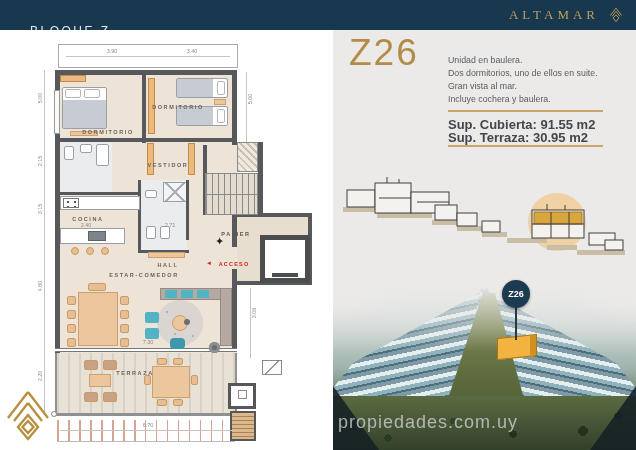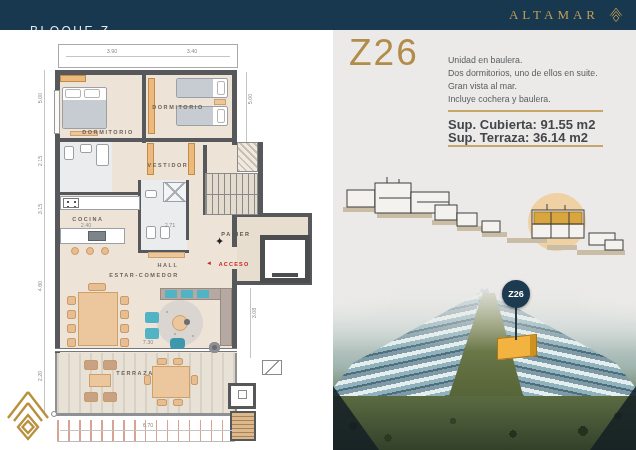--- a/index.html
+++ b/index.html
@@ -281,21 +281,21 @@
   <div id="panel">
     <div id="unit-code">Z26</div>
 
     <div class="desc-line" style="top:24px;">Unidad en baulera.</div>
     <div class="desc-line" style="top:37px;">Dos dormitorios, uno de ellos en suite.</div>
     <div class="desc-line" style="top:50px;">Gran vista al mar.</div>
     <div class="desc-line" style="top:63px;">Incluye cochera y baulera.</div>
 
     <div class="gold-rule" style="top:80px;"></div>
     <div class="sup-line" style="top:87px;">Sup. Cubierta: 91.55 m2</div>
-    <div class="sup-line" style="top:100px;">Sup. Terraza: 36.14 m2</div>
+    <div class="sup-line" style="top:100px;">Sup. Terraza: 30.95 m2</div>
     <div class="gold-rule" style="top:115px;"></div>
 
     <div id="section-wrap">
       <svg width="294" height="118" viewBox="0 0 294 118">
         <circle cx="220" cy="72" r="29" fill="#f3bc6b" opacity="0.55"></circle>
         <path d="M6,57 L40,57 L40,63 L95,63 L95,70 L120,70 L120,76 L145,76 L145,82 L170,82 L170,88 L210,88 L210,95 L240,95 L240,100 L288,100
                  L288,105 L240,105 L240,100 L210,100 L210,93 L170,93 L170,87 L145,87 L145,81 L120,81 L120,75 L95,75 L95,68 L40,68 L40,62 L6,62 Z" fill="#c9bda6" stroke="none"></path>
         <g fill="#f4f2ef" stroke="#3f3f3f" stroke-width="1">
           <rect x="10" y="40" width="28" height="17"></rect>
           <rect x="38" y="33" width="36" height="30"></rect>
@@ -328,15 +328,16 @@
       <div id="garden-center"></div>
       <div id="garden-bottom"></div>
       <div class="dark-wedge" style="left:0;top:118px;width:46px;height:64px;clip-path:polygon(0 0,46px 64px,0 64px);"></div>
       <div class="dark-wedge" style="right:0;top:118px;width:46px;height:64px;clip-path:polygon(46px 0,46px 64px,0 64px);"></div>
       <div id="haze"></div>
       <div id="unit-highlight"></div>
       <div id="pin-stem"></div>
       <div id="pin">Z26</div>
     </div>
 
+    <div id="wm-small">propiedades.com.uy</div>
   </div>
 
 </div>
 
 </body></html>

